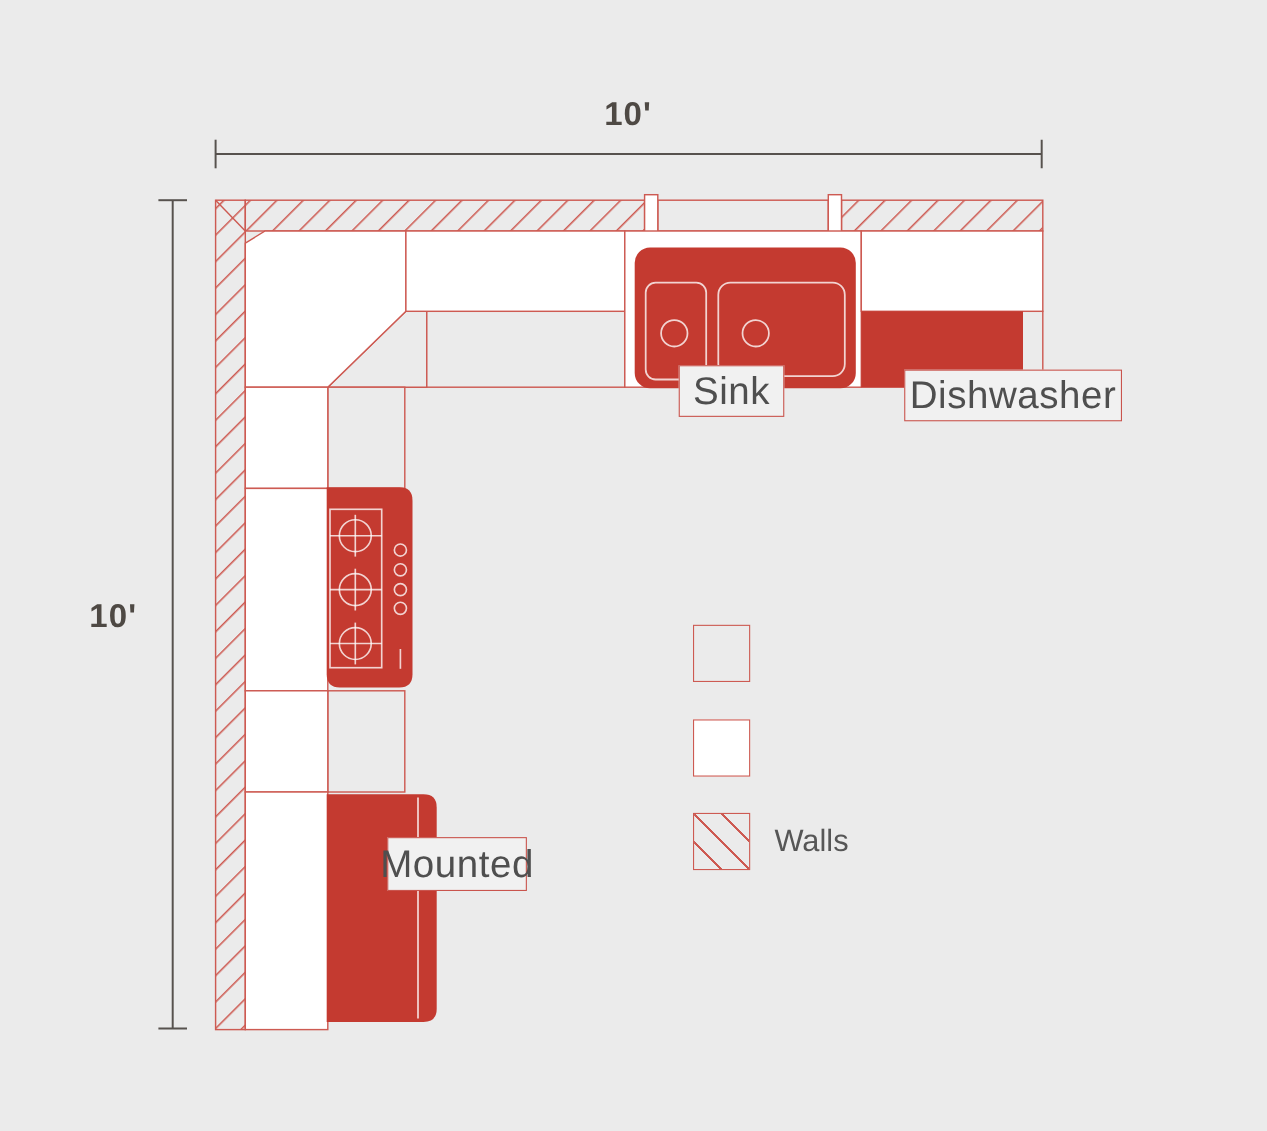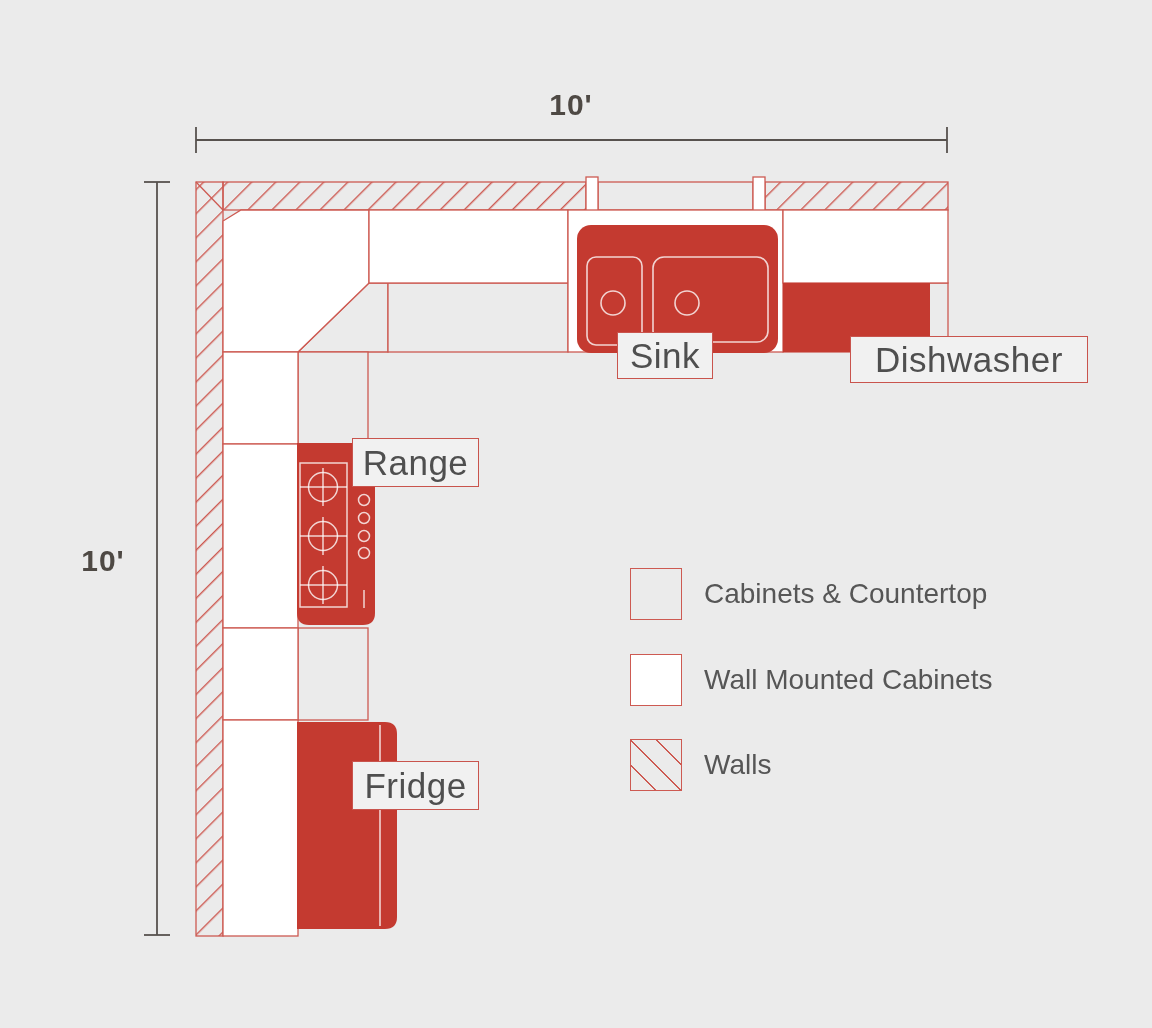--- a/index.html
+++ b/index.html
@@ -156,32 +156,29 @@
       <line x1="157" y1="182" x2="157" y2="935"></line>
       <line x1="144" y1="182" x2="170" y2="182"></line>
       <line x1="144" y1="935" x2="170" y2="935"></line>
     </g>
   </svg>
 
   <div class="dim-text" style="left:521px;top:88px;width:100px;">10'</div>
   <div class="dim-text" style="left:53px;top:544px;width:100px;">10'</div>
 
   <div class="label-box" style="left:617px;top:332px;width:96px;height:47px;">Sink</div>
-  <div class="label-box" style="left:850px;top:336px;width:238px;height:47px;">Dishwasher</div>
-  <div class="label-box" style="left:352px;top:438px;width:127px;height:49px;">Range</div>
-  <div class="label-box" style="left:352px;top:761px;width:127px;height:49px;">Fridge</div>
+  <div class="label-box" style="left:822px;top:336px;width:198px;height:47px;">Dishwasher</div>
+  <div class="label-box" style="left:352px;top:761px;width:127px;height:49px;">Mounted</div>
 
   <div class="legend">
     <div class="legend-row r0">
       <span class="swatch sw-countertop"></span>
-      <span class="legend-label">Cabinets &amp; Countertop</span>
     </div>
     <div class="legend-row r1">
       <span class="swatch sw-wallcabinet"></span>
-      <span class="legend-label">Wall Mounted Cabinets</span>
     </div>
     <div class="legend-row r2">
       <span class="swatch sw-wall"></span>
       <span class="legend-label">Walls</span>
     </div>
   </div>
 
 </div>
 
 </body></html>

